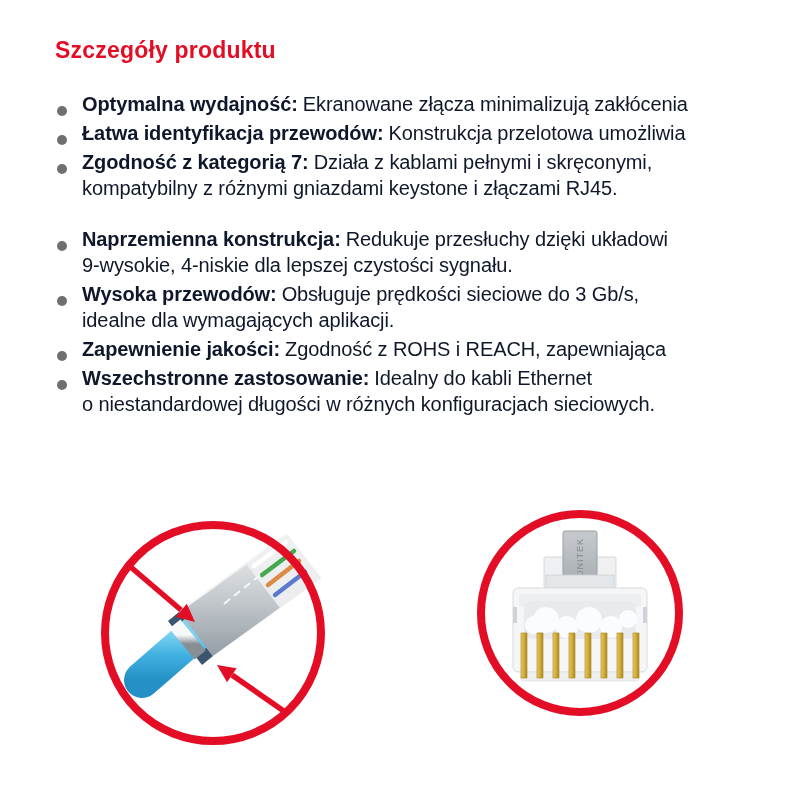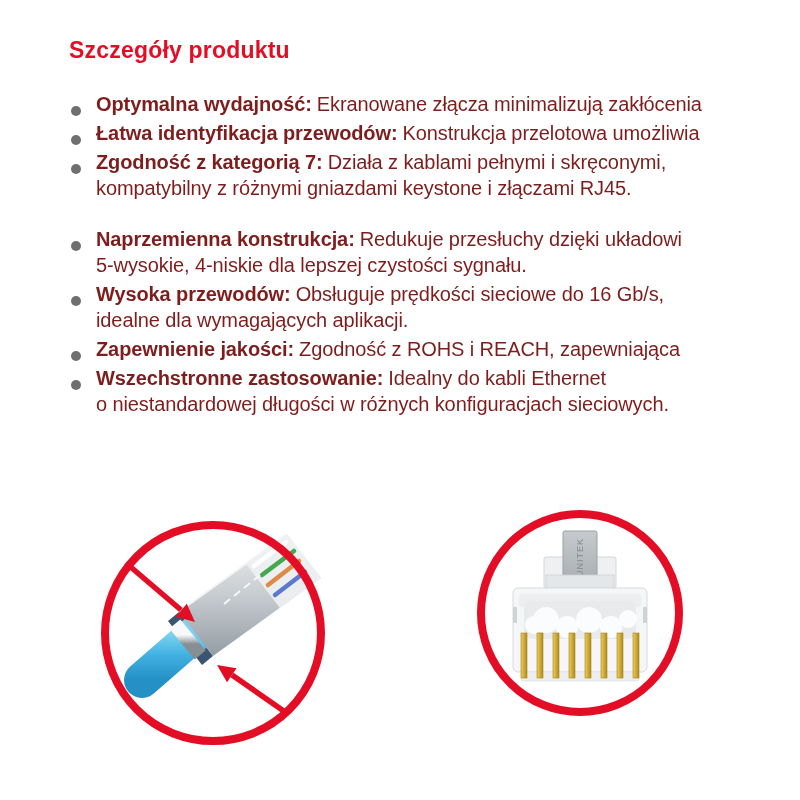--- a/index.html
+++ b/index.html
@@ -1,28 +1,28 @@
 <!DOCTYPE html>
 <html><head>
 <meta charset="utf-8">
 <style>
   html,body{margin:0;padding:0;}
   body{
     width:800px;height:800px;background:#ffffff;position:relative;
     font-family:"Liberation Sans", sans-serif;
     -webkit-font-smoothing:antialiased;overflow:hidden;
   }
-  .content{position:absolute;left:69px;top:36px;width:700px;}
+  .content{position:absolute;left:55px;top:36px;width:700px;}
   .page-title{
     font-size:23px;font-weight:700;color:#e30e25;
     margin:0 0 27px 0;line-height:28px;letter-spacing:.2px;
   }
   ul.bullets{list-style:none;margin:0;padding:0 0 0 27px;}
   ul.bullets li{
-    position:relative;font-size:20px;line-height:26px;color:#7f1d1d;
+    position:relative;font-size:20px;line-height:26px;color:#0f172a;
     margin:0 0 3px 0;letter-spacing:-0.1px;
   }
   ul.bullets li::before{
     content:"";position:absolute;left:-25px;top:15px;width:10px;height:10px;
     border-radius:50%;background:#6f6f6f;
   }
   ul.bullets li.gap{margin-top:25px;}
   .b{font-weight:700;margin-right:5px;}
   .img-left{position:absolute;left:96px;top:516px;}
   .img-right{position:absolute;left:472px;top:505px;}
@@ -39,24 +39,24 @@
     </li>
     <li>
       <span class="b">Łatwa identyfikacja przewodów:</span><span>Konstrukcja przelotowa umożliwia</span><br>
     </li>
     <li>
       <span class="b">Zgodność z kategorią 7:</span><span>Działa z kablami pełnymi i skręconymi,</span><br>
       <span>kompatybilny z różnymi gniazdami keystone i złączami RJ45.</span>
     </li>
     <li class="gap">
       <span class="b">Naprzemienna konstrukcja:</span><span>Redukuje przesłuchy dzięki układowi</span><br>
-      <span>5-wysokie, 4-niskie dla lepszej czystości sygnału.</span>
+      <span>9-wysokie, 4-niskie dla lepszej czystości sygnału.</span>
     </li>
     <li>
-      <span class="b">Wysoka przewodów:</span><span>Obsługuje prędkości sieciowe do 16 Gb/s,</span><br>
+      <span class="b">Wysoka przewodów:</span><span>Obsługuje prędkości sieciowe do 3 Gb/s,</span><br>
       <span>idealne dla wymagających aplikacji.</span>
     </li>
     <li>
       <span class="b">Zapewnienie jakości:</span><span>Zgodność z ROHS i REACH, zapewniająca</span><br>
     </li>
     <li>
       <span class="b">Wszechstronne zastosowanie:</span><span>Idealny do kabli Ethernet</span><br>
       <span>o niestandardowej długości w różnych konfiguracjach sieciowych.</span>
     </li>
   </ul>

